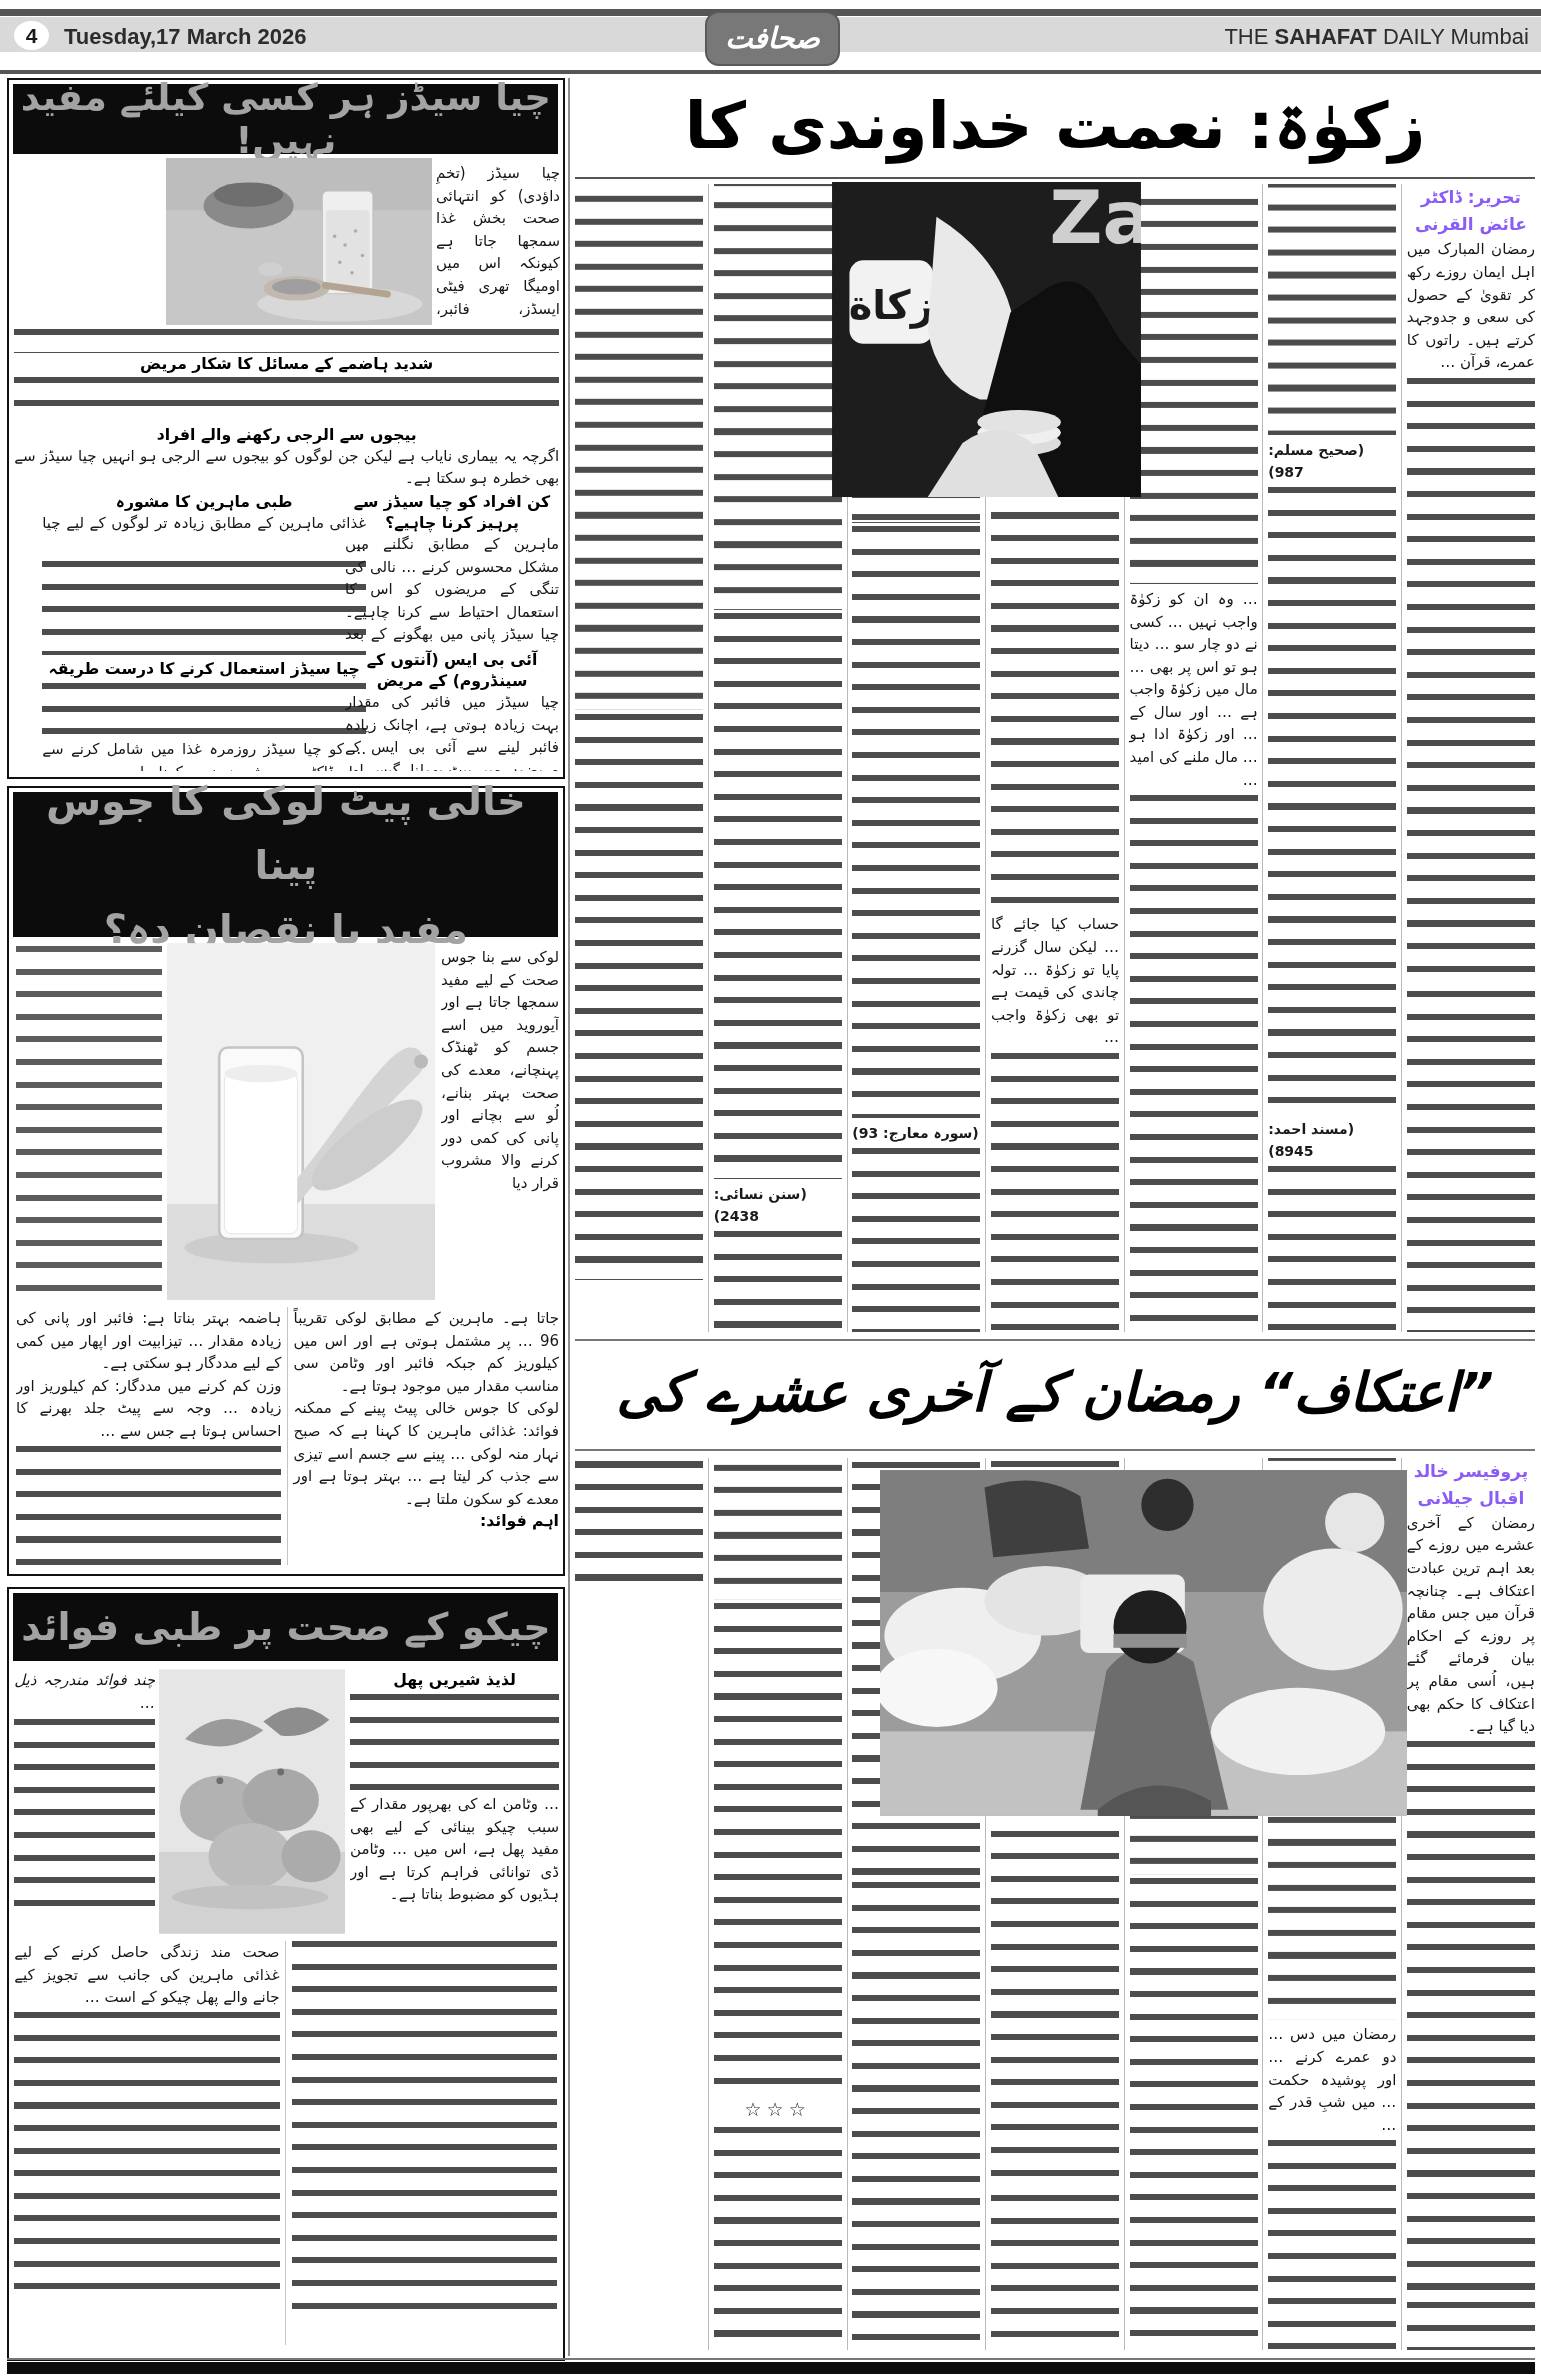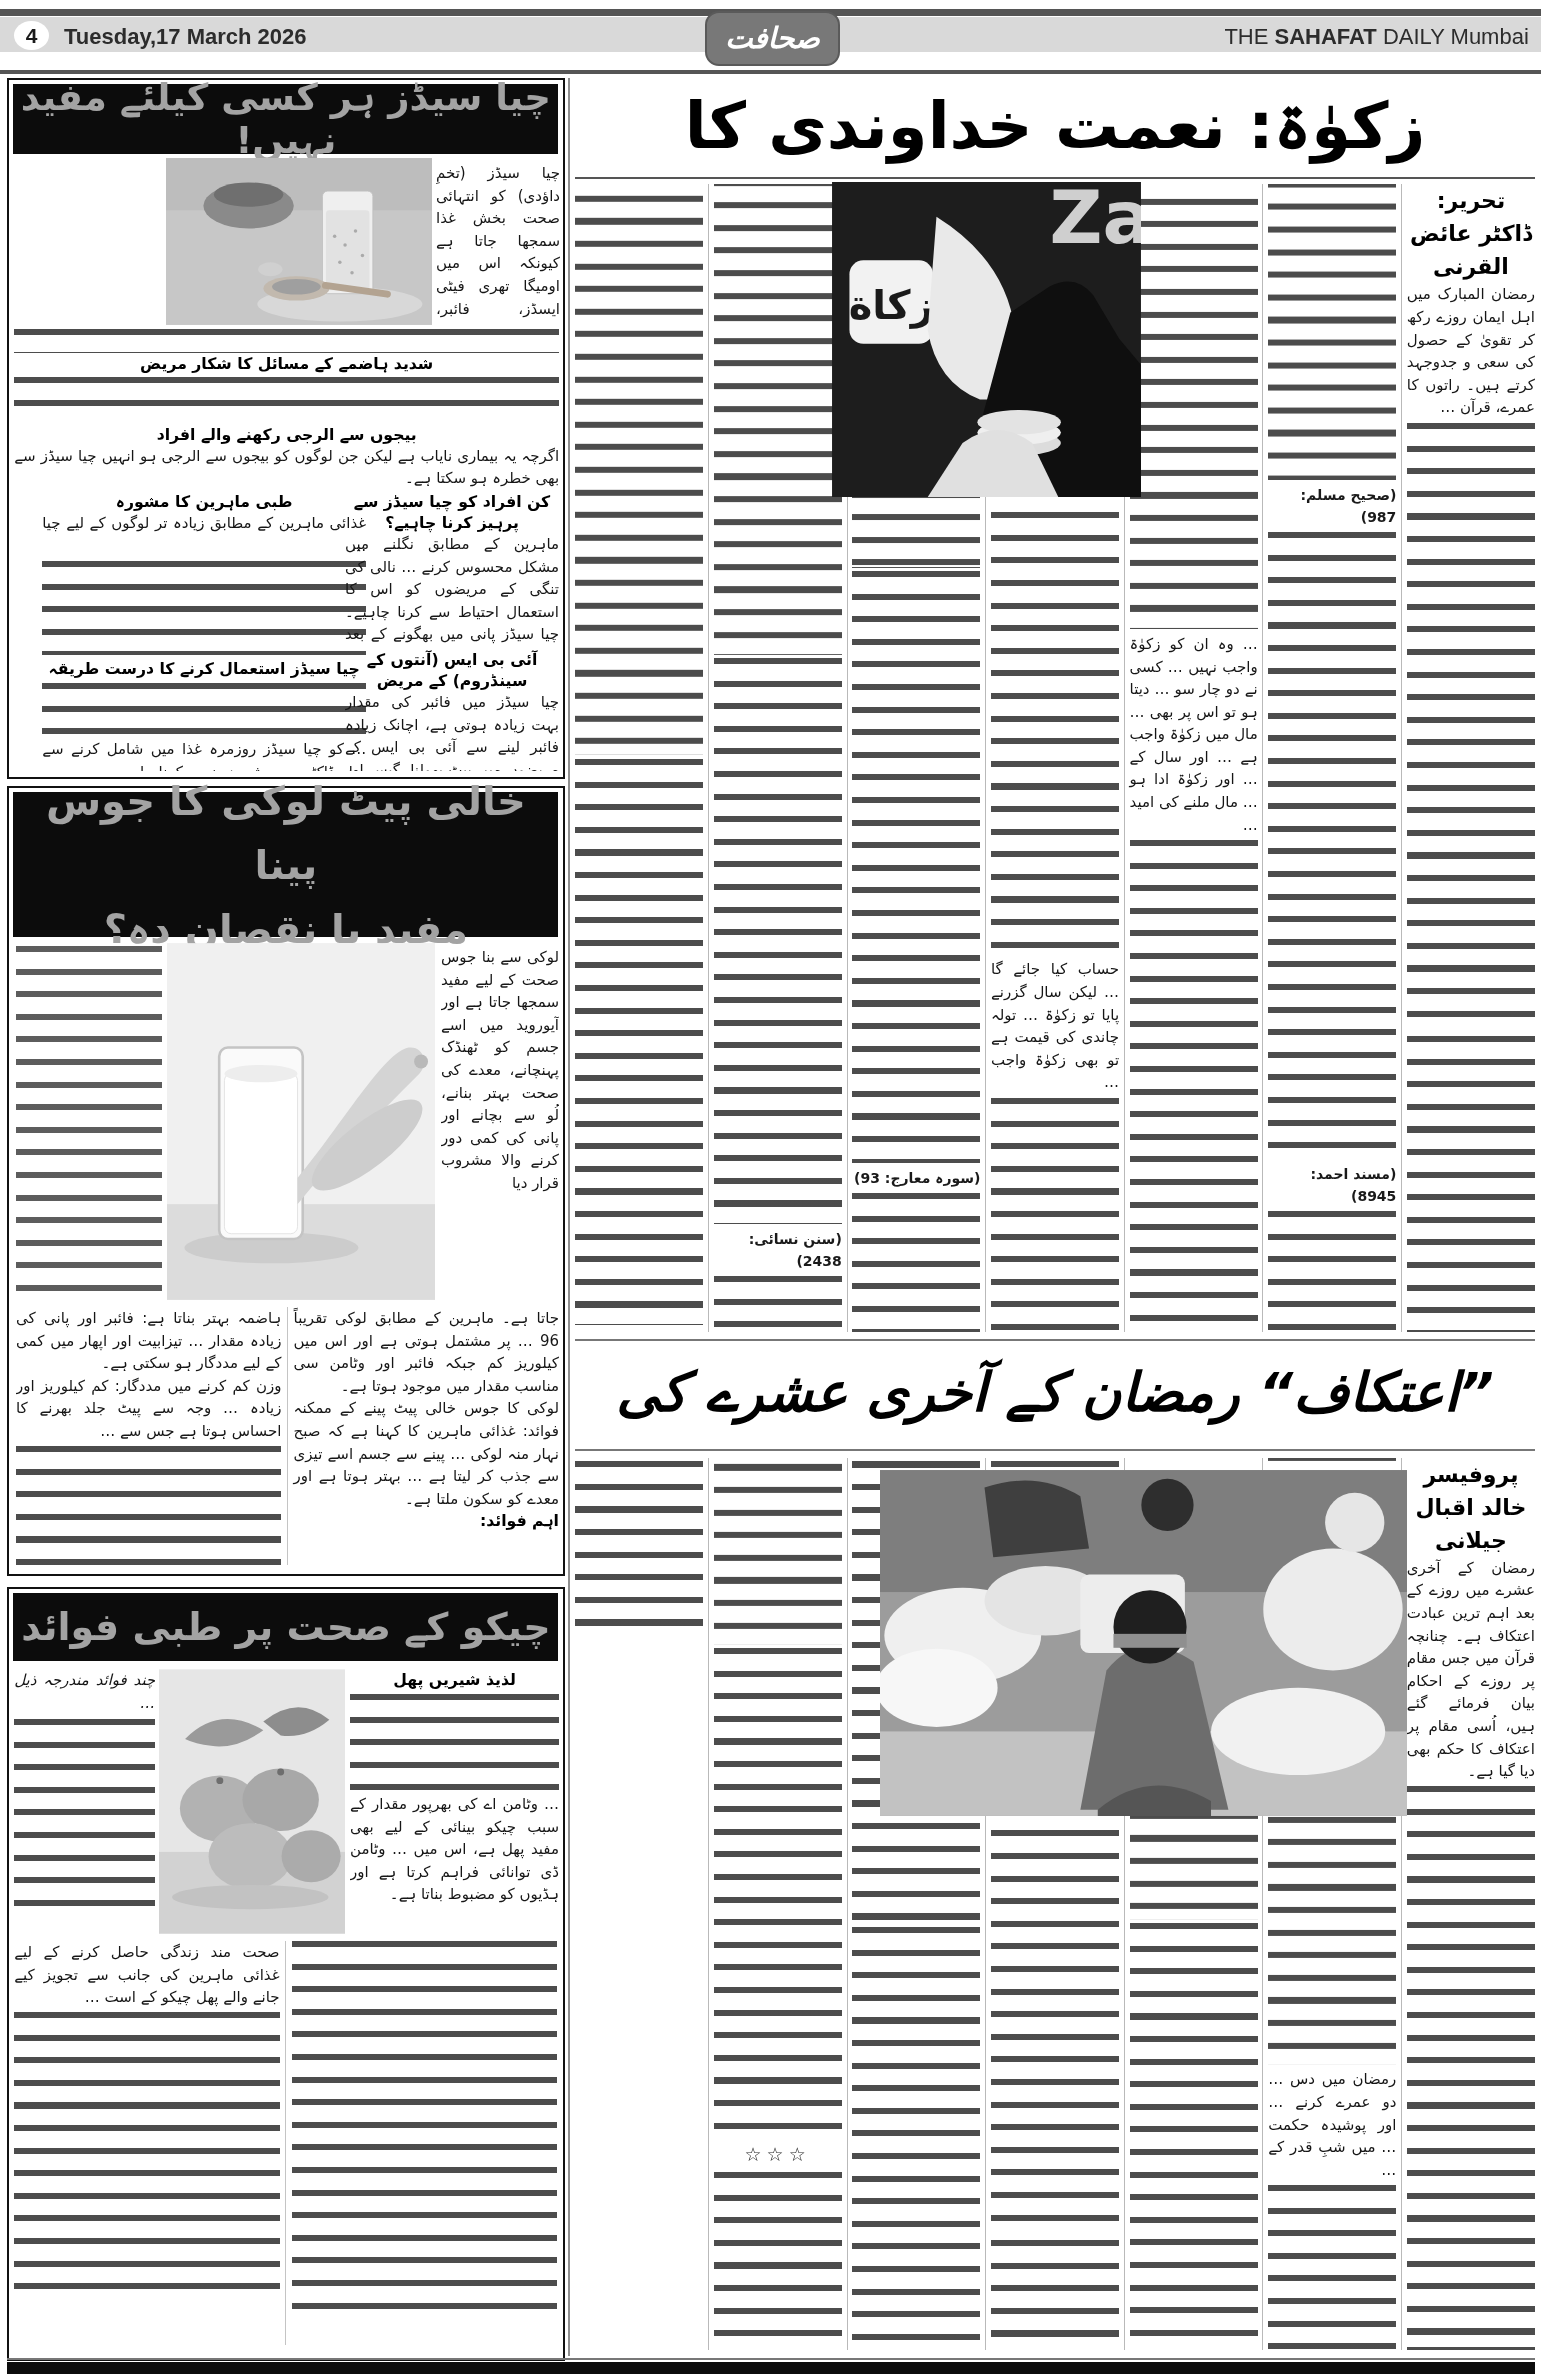--- a/index.html
+++ b/index.html
@@ -9,24 +9,24 @@
   .ur{direction:rtl;font-family:"DejaVu Sans",sans-serif;}
   .ur-body{font-size:15px;line-height:22.6px;text-align:justify;color:#161616;}
   .clip{overflow:hidden;}
   .subh{font-weight:bold;font-size:15.7px;line-height:21px;text-align:center;color:#000;}
   .sim{background-image:repeating-linear-gradient(to bottom,#343434 0px,#343434 6.1px,transparent 6.1px,transparent 22.6px);opacity:.88;}
   .sim.mid{opacity:.8;}
   .boxart{border:2.6px solid #111;background:#fff;}
   .boxhead{background:#0c0c0c;color:#a3a3a3;display:flex;flex-direction:column;align-items:center;justify-content:center;
            font-weight:bold;text-align:center;}
   .cols{column-gap:10.5px;column-rule:0.9px solid #b9b9b9;column-fill:auto;direction:rtl;overflow:hidden;}
-  .ref{font-weight:bold;font-size:14px;line-height:22.6px;text-align:right;}
+  .ref{font-weight:bold;font-size:14px;line-height:22.6px;text-align:left;}
   .vrule{background:#8f8f8f;width:1.7px;}
   .hrule{background:#555;}
-  .byline{font-weight:bold;font-size:22px;line-height:33px;text-align:center;color:#000000;}
+  .byline{font-weight:bold;font-size:17px;line-height:27px;text-align:center;color:#8b5cf6;}
   .stars{font-size:19px;text-align:center;letter-spacing:5.2px;color:#222;margin:7px 0;}
   
   .hdr{left:0;top:17.4px;width:1541px;height:35px;background:#d9d9d9;}
   .pagenum{left:14px;top:21px;width:35px;height:29px;background:#fff;border-radius:50%;
            display:flex;align-items:center;justify-content:center;font-weight:bold;font-size:21px;}
   .date{left:64px;top:24.4px;font-size:22px;font-weight:bold;color:#2c2c2c;}
   .masthead{left:705px;top:10.5px;width:131px;height:51px;background:#787878;border:2.6px solid #5a5a5a;border-radius:14px;
             display:flex;align-items:center;justify-content:center;color:#fff;font-weight:bold;font-size:29px;font-style:italic;}
   .paper{right:12.2px;top:24.4px;font-size:22px;color:#2c2c2c;}
 </style>

